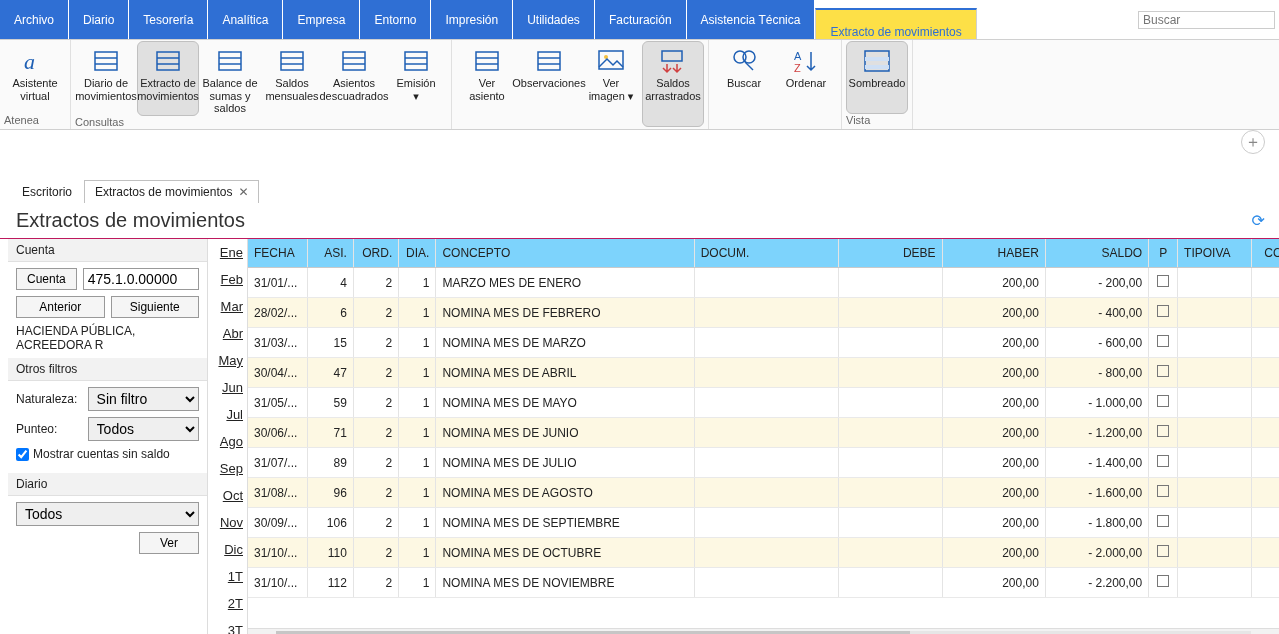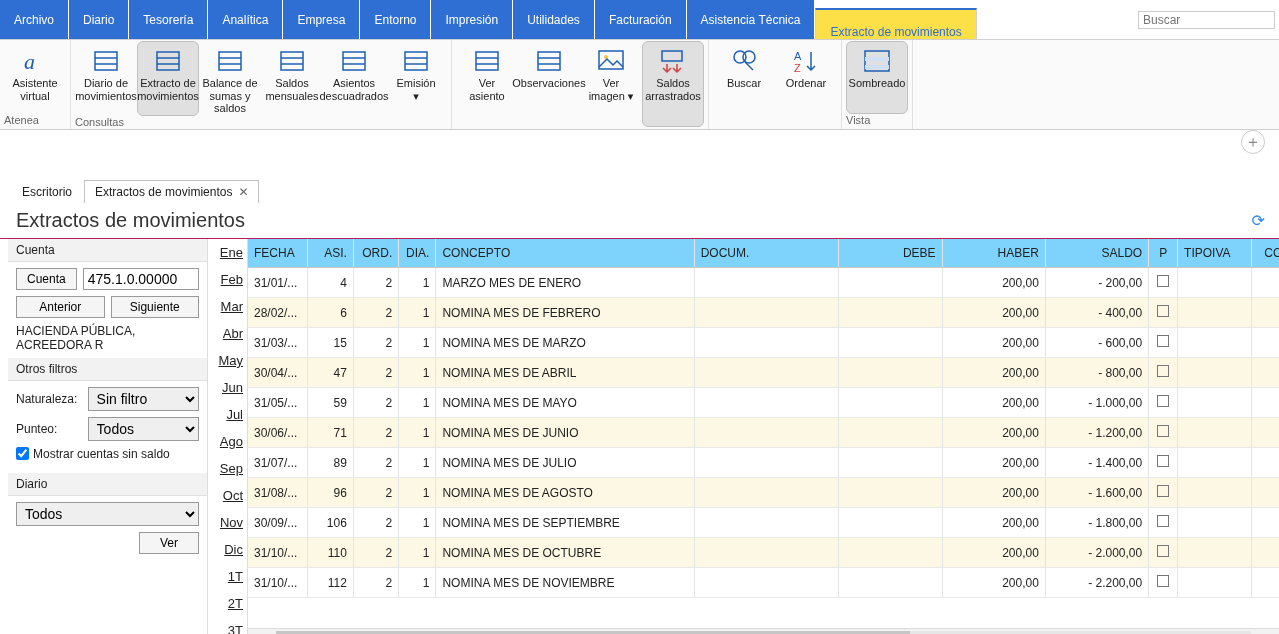--- a/index.html
+++ b/index.html
@@ -470,21 +470,21 @@
           <option>Sin filtro</option>
         </select>
       </div>
       <div class="panel-row">
         <span class="label-inline">Punteo:</span>
         <select class="field-input">
           <option>Todos</option>
         </select>
       </div>
       <div class="panel-row">
-        <label style="display:flex;align-items:flex-start;gap:4px;">
+        <label style="display:flex;align-items:flex-end;gap:4px;">
           <input type="checkbox" checked="" style="">
           <span>Mostrar cuentas sin saldo</span>
         </label>
       </div>
     </div>
 
     <div class="panel-section-title">Diario</div>
     <div class="panel-body">
       <div class="panel-row">
         <select class="field-input" style="width:100%">

